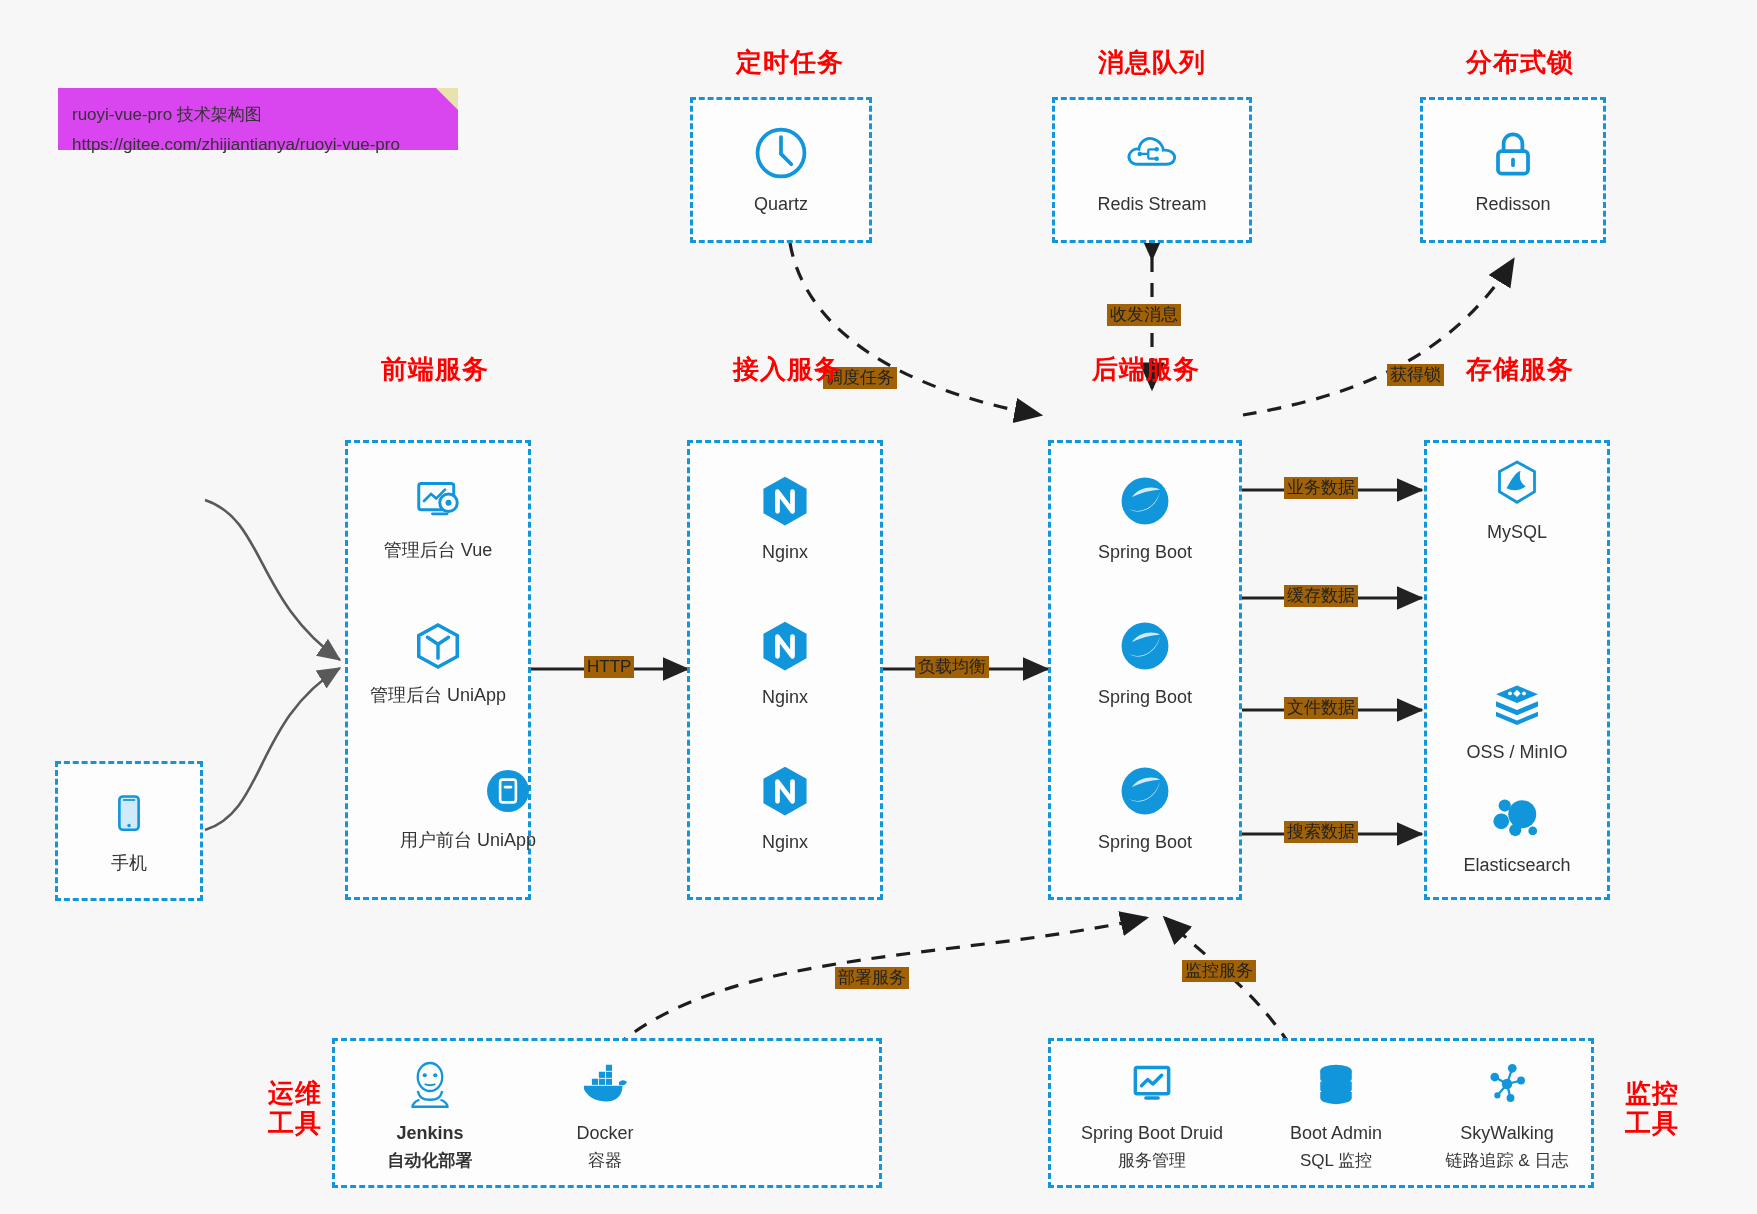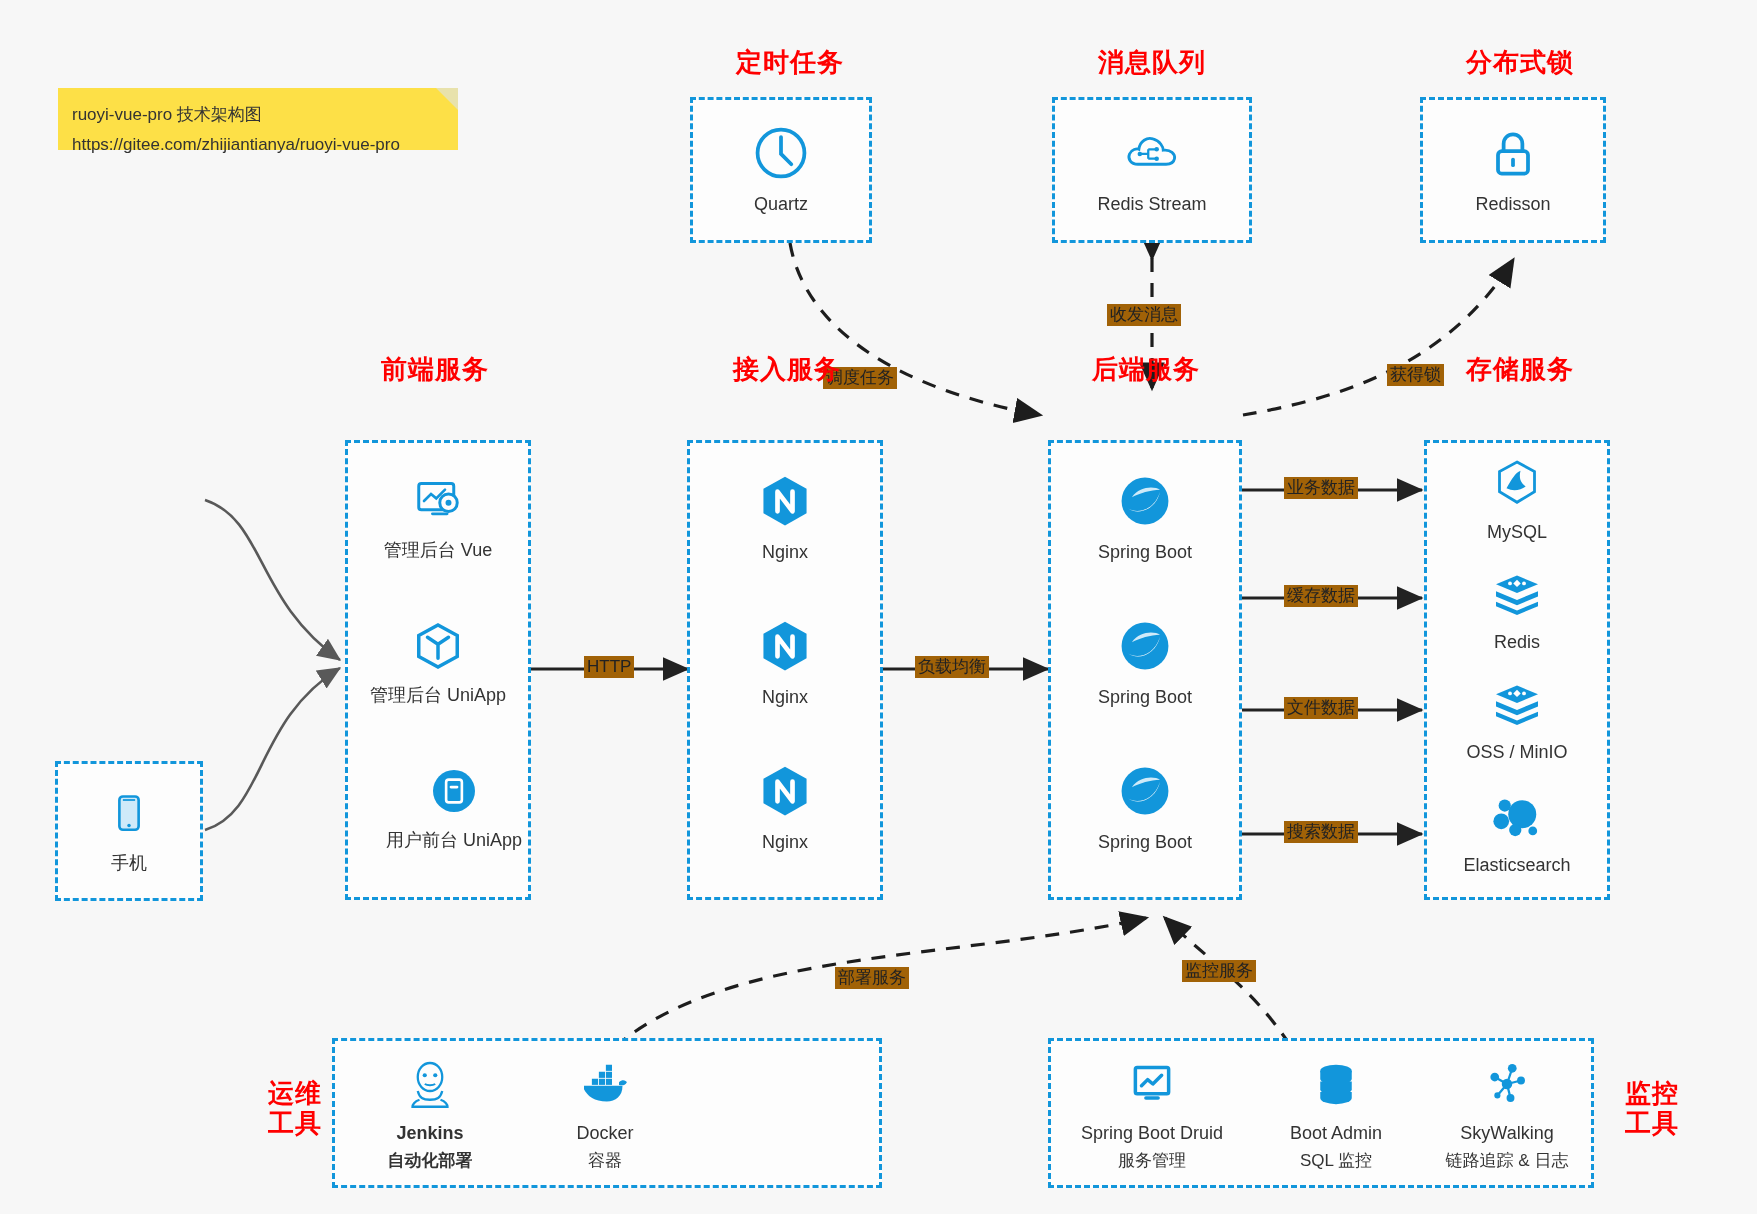--- a/index.html
+++ b/index.html
@@ -9,21 +9,21 @@
     font-family:"Liberation Sans","DejaVu Sans",sans-serif;
     position:relative;overflow:hidden;
     color:#333;
   }
   .stage{position:absolute;left:0;top:0;width:1757px;height:1214px;}
   svg.wires{position:absolute;left:0;top:0;width:1757px;height:1214px;pointer-events:none;}
 
   
   .note{
     position:absolute;left:58px;top:88px;width:400px;height:62px;
-    background:#fde047;
+    background:#d946ef;
     padding:12px 14px 0 14px;
     box-sizing:border-box;
     font-size:17px;line-height:30px;color:#333;
   }
   .note .foldline{
     position:absolute;right:0;top:0;width:0;height:0;
     border-left:22px solid transparent;border-top:22px solid #e8e2ac;
   }
 
   
@@ -178,21 +178,21 @@
       </svg>
       <div class="cap">管理后台 Vue</div>
     </div>
     <div class="cell" style="left:0;top:155px;width:180px;height:130px;">
       <svg class="ic" viewBox="0 0 64 64">
         <path d="M32 8 L54 20 L54 44 L32 56 L10 44 L10 20 Z" fill="none" stroke="#1296db" stroke-width="4"></path>
         <path d="M32 30 L32 46 M32 30 L20 22 M32 30 L44 22" fill="none" stroke="#1296db" stroke-width="4" stroke-linecap="round"></path>
       </svg>
       <div class="cap">管理后台 UniApp</div>
     </div>
-    <div class="cell" style="left:16px;top:300px;width:180px;height:130px;">
+    <div class="cell" style="left:8px;top:300px;width:180px;height:130px;align-items:flex-end;">
       <svg class="ic" viewBox="0 0 64 64">
         <circle cx="32" cy="32" r="24" fill="#1296db"></circle>
         <rect x="23" y="19" width="18" height="26" rx="3" fill="none" stroke="#fff" stroke-width="3"></rect>
         <rect x="27" y="26" width="10" height="3" rx="1.5" fill="#fff"></rect>
       </svg>
       <div class="cap">用户前台 UniApp</div>
     </div>
   </div>
 
   <div class="glabel" style="left:697px;top:352px;width:180px;">接入服务</div>
@@ -249,31 +249,20 @@
   </div>
 
   <div class="glabel" style="left:1430px;top:352px;width:180px;">存储服务</div>
   <div class="dbox" style="left:1424px;top:440px;width:186px;height:460px;">
     <div class="cell" style="left:0;top:2px;width:180px;height:110px;">
       <svg class="ic" viewBox="0 0 64 64">
         <path d="M32 8 L52 19 L52 42 L32 54 L12 42 L12 19 Z" fill="none" stroke="#1296db" stroke-width="3.2"></path>
         <path d="M20 38 C26 28 30 20 36 18 C34 26 36 32 42 36 C36 40 28 42 20 38 Z" fill="#1296db"></path>
       </svg>
       <div class="cap">MySQL</div>
-    </div>
-    <div class="cell" style="left:0;top:112px;width:180px;height:110px;">
-      <svg class="ic" viewBox="0 0 64 64">
-        <path d="M32 12 L56 22 L32 32 L8 22 Z" fill="#1296db"></path>
-        <path d="M8 30 L32 40 L56 30 L56 36 L32 46 L8 36 Z" fill="#1296db"></path>
-        <path d="M8 42 L32 52 L56 42 L56 47 L32 57 L8 47 Z" fill="#1296db"></path>
-        <circle cx="24" cy="21" r="2.2" fill="#fff"></circle>
-        <circle cx="40" cy="21" r="2.2" fill="#fff"></circle>
-        <rect x="29" y="18" width="6" height="6" fill="#fff" transform="rotate(45 32 21)"></rect>
-      </svg>
-      <div class="cap">Redis</div>
     </div>
     <div class="cell" style="left:0;top:222px;width:180px;height:110px;">
       <svg class="ic" viewBox="0 0 64 64">
         <path d="M32 12 L56 22 L32 32 L8 22 Z" fill="#1296db"></path>
         <path d="M8 30 L32 40 L56 30 L56 36 L32 46 L8 36 Z" fill="#1296db"></path>
         <path d="M8 42 L32 52 L56 42 L56 47 L32 57 L8 47 Z" fill="#1296db"></path>
         <circle cx="24" cy="21" r="2.2" fill="#fff"></circle>
         <circle cx="40" cy="21" r="2.2" fill="#fff"></circle>
         <rect x="29" y="18" width="6" height="6" fill="#fff" transform="rotate(45 32 21)"></rect>
       </svg>

